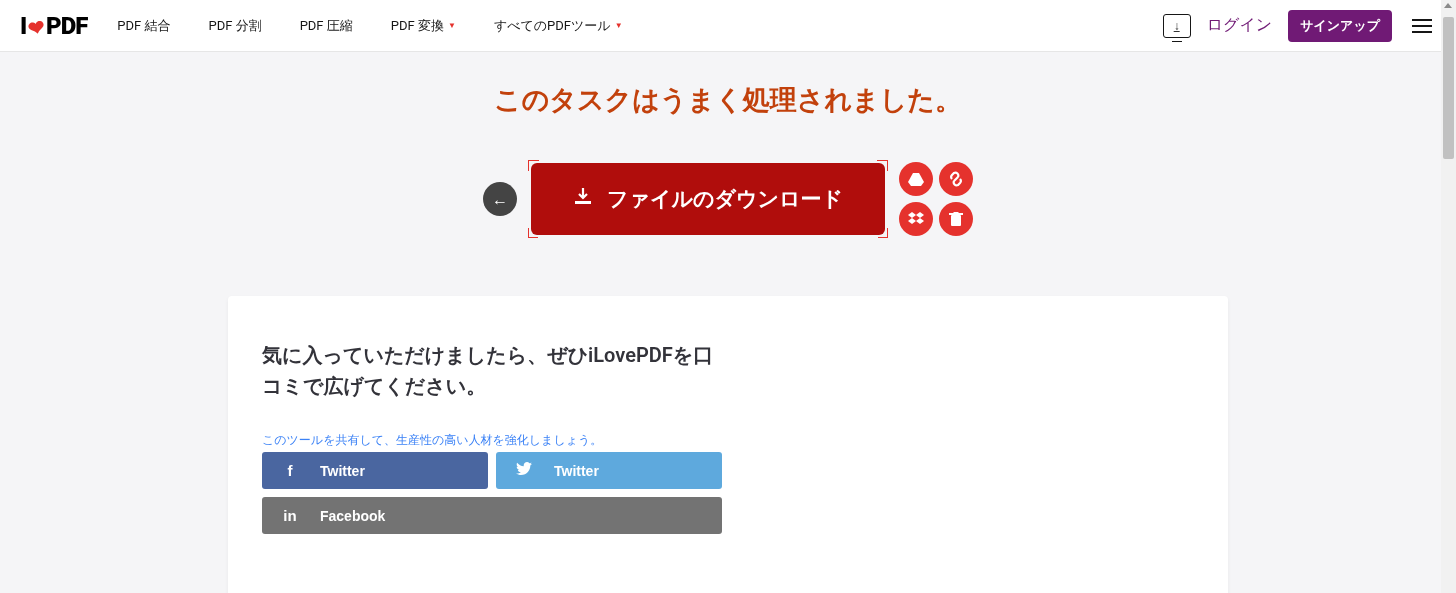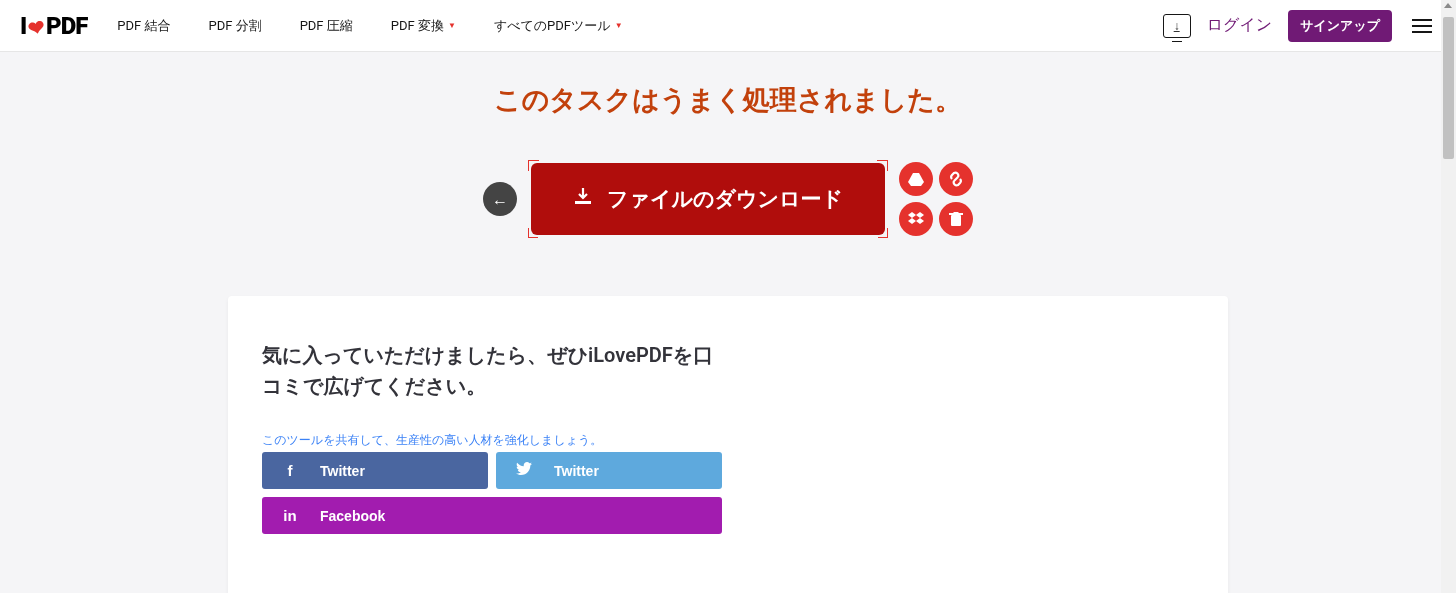--- a/index.html
+++ b/index.html
@@ -239,21 +239,21 @@
       min-width: 220px;
     }
     .share-btn .icon {
       font-weight: 700;
       font-size: 15px;
       width: 16px;
       text-align: center;
     }
     .fb { background: #4a66a0; }
     .tw { background: #5ea9dd; }
-    .li { background: #a21caf; }
+    .li { background: #737373; }
     .scrollbar {
       position: fixed;
       right: 0;
       top: 0;
       width: 15px;
       height: 593px;
       background: #f1f1f1;
     }
     .scrollbar .thumb {
       position: absolute;

